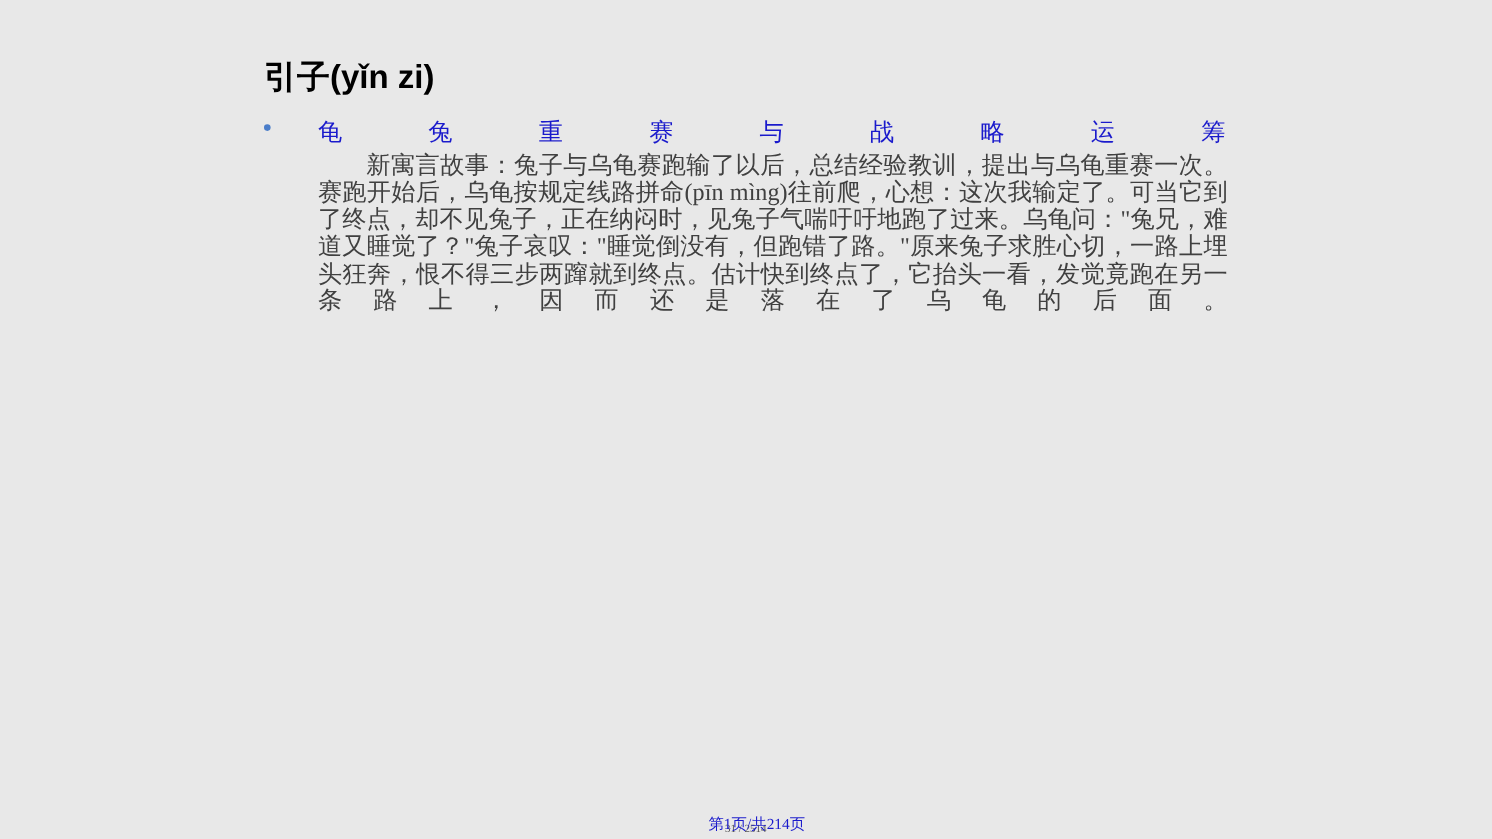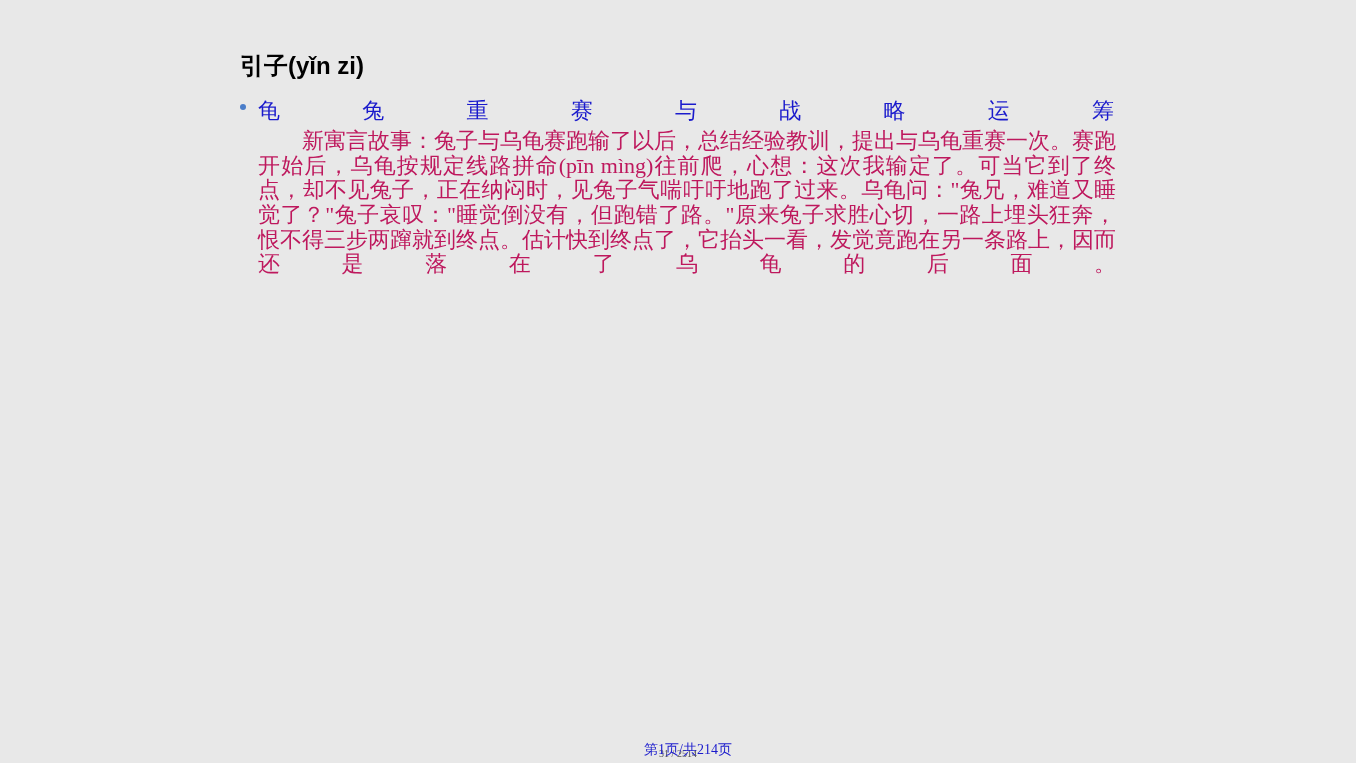--- a/index.html
+++ b/index.html
@@ -15,53 +15,54 @@
       position: relative;
       overflow: hidden;
     }
     .slide-container {
       width: 100%;
       height: 100%;
       padding: 50px 240px 0 240px;
       position: relative;
     }
     .title {
-      font-size: 24px;
+      font-size: 30px;
       font-weight: bold;
       color: #000;
       margin-bottom: 12px;
       font-family: "Microsoft YaHei", "SimHei", sans-serif;
     }
     .content-row {
       display: flex;
       align-items: flex-start;
     }
     .bullet {
       width: 6px;
       height: 6px;
       background-color: #4a7dc9;
       border-radius: 50%;
       margin-top: 10px;
       margin-right: 12px;
       flex-shrink: 0;
     }
     .content-text {
       flex: 1;
+      margin-left: 31px;
     }
     .subtitle {
       color: #1a1acc;
       font-size: 22px;
       text-align: justify;
       text-align-last: justify;
       letter-spacing: 2px;
       line-height: 1.5;
       margin-bottom: 2px;
     }
     .body-text {
-      color: #be185d;
+      color: #404040;
       font-size: 22px;
       text-align: justify;
       text-align-last: justify;
       line-height: 1.12;
       text-indent: 2em;
     }
     .footer {
       position: absolute;
       bottom: 4px;
       left: 0;

